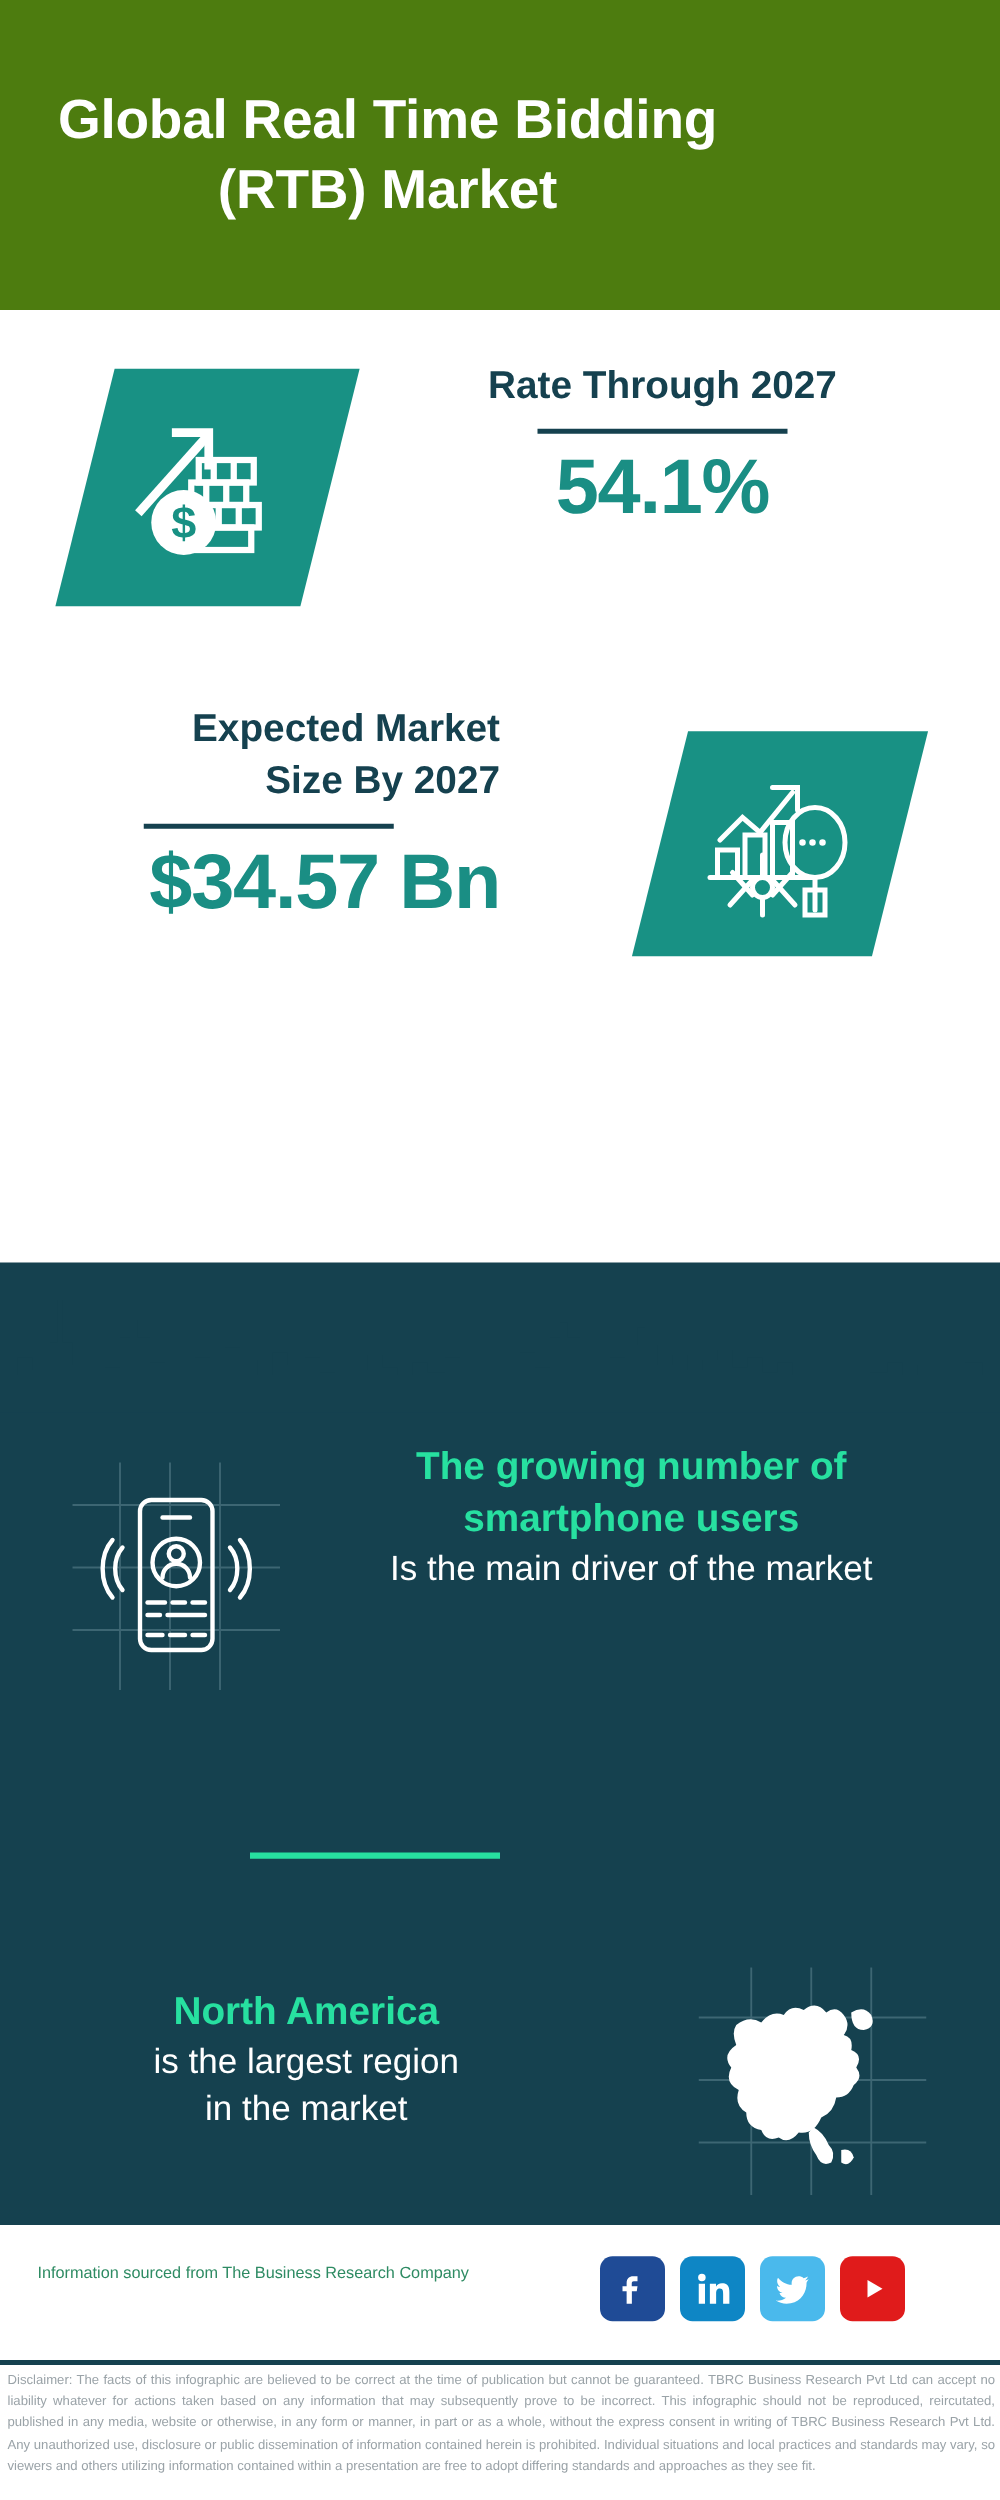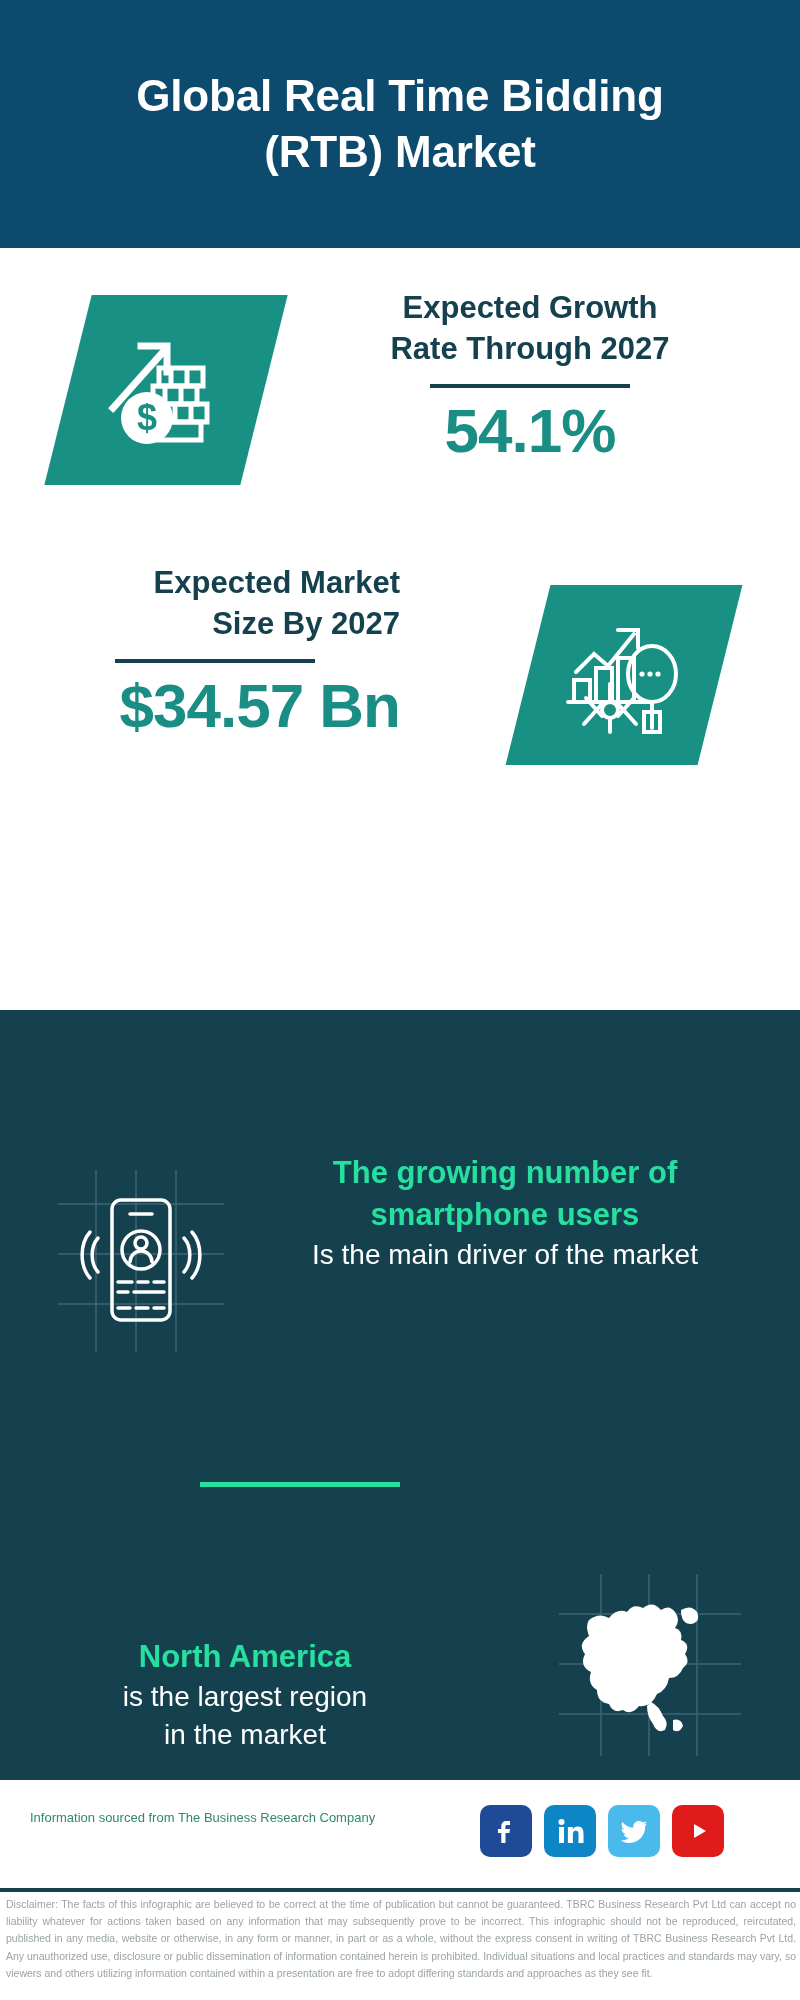--- a/index.html
+++ b/index.html
@@ -14,24 +14,23 @@
     height: 2000px;
     background: #ffffff;
     overflow: hidden;
   }
 
   
   .header {
     position: absolute;
     left: 0; top: 0;
     width: 800px; height: 248px;
-    background: #0c4a6e;
+    background: #4d7c0f;
     display: flex;
     align-items: center;
-    justify-content: center;
   }
   .header-title {
     color: #ffffff;
     font-size: 44px;
     font-weight: bold;
     line-height: 1.28;
     text-align: center;
     letter-spacing: -0.2px;
     width: 620px;
   }
@@ -159,21 +158,20 @@
   .region-row {
     position: absolute;
     left: 0; top: 1540px;
     width: 800px; height: 230px;
   }
   .region-text {
     position: absolute;
     left: 30px; top: 48px;
     width: 430px;
     text-align: center;
-    margin-top: 48px;
   }
   .region-icon-box { left: 555px; top: 30px; width: 190px; height: 190px; }
 
   
   .footer {
     position: absolute;
     left: 0; top: 1780px;
     width: 760px; height: 110px;
     background: #ffffff;
   }
@@ -247,21 +245,20 @@
           <line x1="64" y1="56" x2="64" y2="74"></line>
           <line x1="80" y1="56" x2="80" y2="74"></line>
           <line x1="74" y1="74" x2="74" y2="92"></line>
           <line x1="90" y1="74" x2="90" y2="92"></line>
         </g>
         <circle cx="46" cy="88" r="26" fill="#ffffff"></circle>
         <text x="46" y="100" font-size="36" font-weight="bold" text-anchor="middle" fill="#189184" font-family="'Liberation Sans',sans-serif">$</text>
       </svg>
     </div>
     <div class="stat1-text">
-      <div class="stat-label">Expected Growth</div>
       <div class="stat-label">Rate Through 2027</div>
       <div class="rule-dark"></div>
       <div class="stat-value">54.1%</div>
     </div>
   </div>
 
   <div class="stat2">
     <div class="stat2-text">
       <div class="stat-label">Expected Market</div>
       <div class="stat-label">Size By 2027</div>

